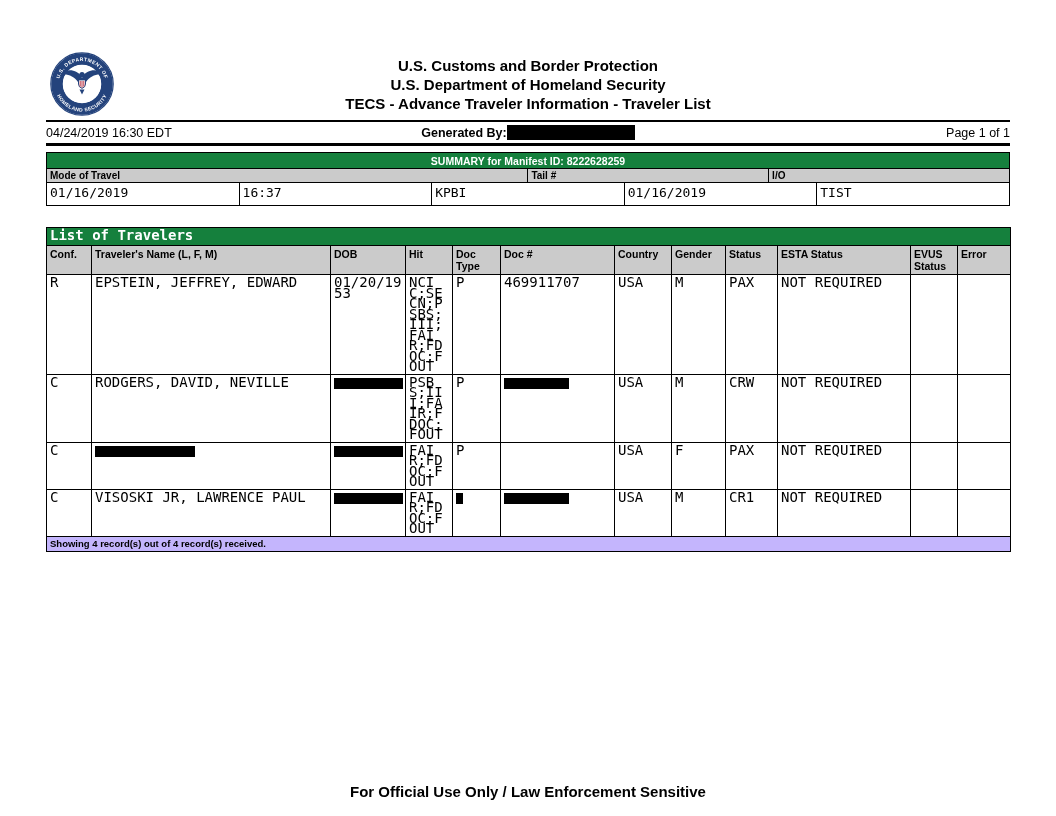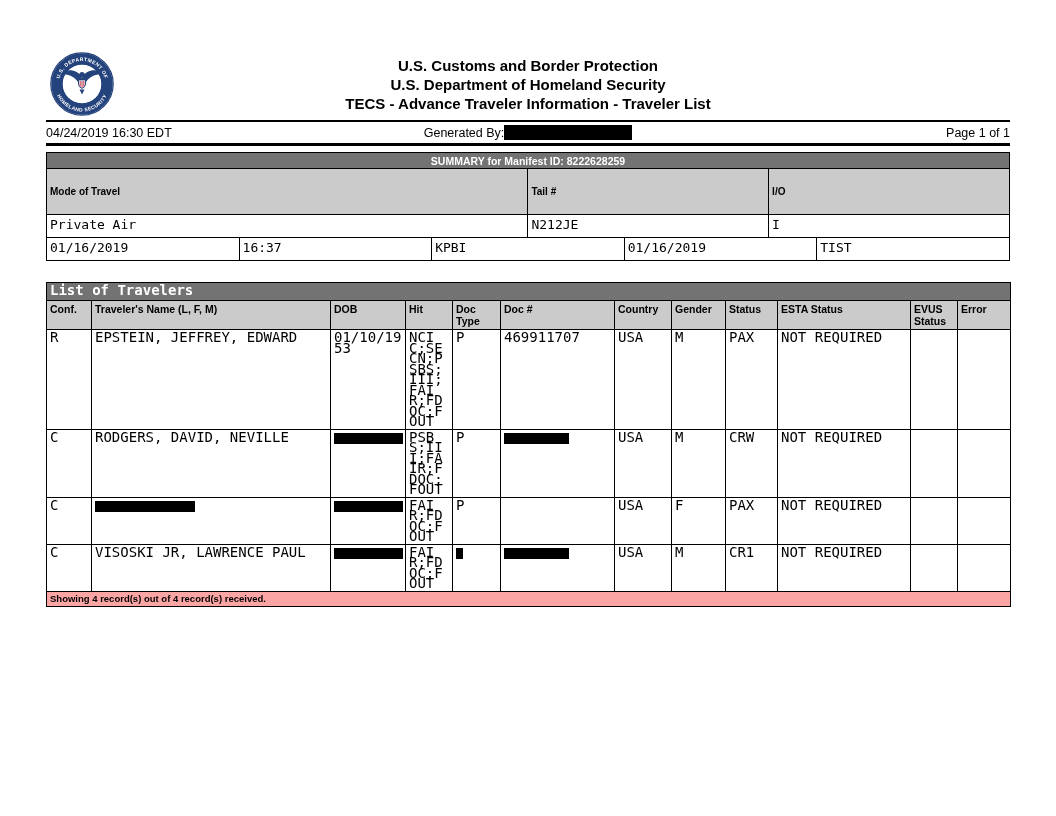--- a/index.html
+++ b/index.html
@@ -3,35 +3,35 @@
 <meta charset="utf-8">
 <style>
   html,body{margin:0;padding:0;}
   body{width:1056px;height:816px;background:#fff;color:#000;font-family:"Liberation Sans",sans-serif;overflow:hidden;}
   .page{position:relative;width:1056px;height:816px;}
   .content{padding:0 46px;}
   .seal{position:absolute;left:50px;top:36px;}
   .titles{padding-top:40px;text-align:center;font-weight:bold;font-size:15px;line-height:19px;margin-top:16px;}
   .meta{margin-top:7px;border-top:2px solid #000;border-bottom:3px solid #000;height:21px;display:flex;align-items:center;font-size:12.5px;}
   .m-left{flex:1;text-align:left;}
-  .m-center{display:flex;align-items:center;}
+  .m-center{display:flex;align-items:center;font-weight:bold;}
   .m-right{flex:1;text-align:right;}
   .redact{display:inline-block;background:#000;height:11px;vertical-align:middle;margin-top:1px;}
   .redact.gen{width:128px;height:15px;margin-top:0;}
   table{border-collapse:collapse;width:964px;table-layout:fixed;}
   td,th{border:1px solid #000;overflow:hidden;}
-  .bar td{background:#737373;color:#fff;font-weight:bold;font-size:10.5px;text-align:center;padding:1px 2px;height:13px;}
-  .lbl td{background:#cbcbcb;font-weight:bold;font-size:10px;text-align:left;padding:17px 3px;height:11px;}
+  .bar td{background:#15803d;color:#fff;font-weight:bold;font-size:10.5px;text-align:center;padding:1px 2px;height:13px;}
+  .lbl td{background:#cbcbcb;font-weight:bold;font-size:10px;text-align:left;padding:1px 3px;height:11px;}
   .val td{font-family:"DejaVu Sans Mono","Liberation Mono",monospace;font-size:13px;text-align:left;vertical-align:top;padding:2px 3px;height:18px;}
   .summary{margin-top:6px;}
   .trav{margin-top:21px;}
   .trav th{background:#cbcbcb;font-weight:bold;font-size:10.5px;line-height:1.15;text-align:left;vertical-align:top;padding:2px 3px;}
   .trav td{font-family:"DejaVu Sans Mono","Liberation Mono",monospace;font-size:14px;line-height:10.5px;vertical-align:top;text-align:left;padding:2px 3px;word-break:break-all;}
   .trav .title-row td{height:13px;}
-  .trav .tfoot td{background:#fca5a5;font-family:"Liberation Sans",sans-serif;font-size:9.5px;font-weight:bold;padding:2px 3px;word-break:normal;}
+  .trav .tfoot td{background:#c4b5fd;font-family:"Liberation Sans",sans-serif;font-size:9.5px;font-weight:bold;padding:2px 3px;word-break:normal;}
   .page-footer{position:absolute;top:767px;left:0;width:1056px;text-align:center;font-weight:bold;font-size:15px;}
 </style>
 </head>
 <body>
 
 <div class="page">
 
   <svg class="seal" width="64" height="64" viewBox="0 0 64 64">
     <defs>
       <path id="arc-top" d="M 9,32 A 23,23 0 0 1 55,32"></path>
@@ -98,25 +98,20 @@
           <col style="width:5%">
       </colgroup>
       <tbody>
           <tr class="bar">
         <td colspan="20">SUMMARY for Manifest ID: 8222628259</td>
       </tr>
       <tr class="lbl">
         <td colspan="10">Mode of Travel</td>
         <td colspan="5">Tail #</td>
         <td colspan="5">I/O</td>
-      </tr>
-      <tr class="val">
-        <td colspan="10">Private Air</td>
-        <td colspan="5">N212JE</td>
-        <td colspan="5">I</td>
       </tr>
       <tr class="val">
         <td colspan="4">01/16/2019</td>
         <td colspan="4">16:37</td>
         <td colspan="4">KPBI</td>
         <td colspan="4">01/16/2019</td>
         <td colspan="4">TIST</td>
       </tr>
     </tbody>
       </table>
@@ -152,21 +147,21 @@
             <th>Status</th>
             <th>ESTA Status</th>
             <th>EVUS Status</th>
             <th>Error</th>
           </tr>
       </thead>
       <tbody>
           <tr>
             <td>R</td>
             <td>EPSTEIN, JEFFREY, EDWARD</td>
-            <td>01/10/1953</td>
+            <td>01/20/1953</td>
             <td>NCIC;SECN;PSBS;III;FAIR;FDOC;FOUT</td>
             <td>P</td>
             <td>469911707</td>
             <td>USA</td>
             <td>M</td>
             <td>PAX</td>
             <td>NOT REQUIRED</td>
             <td></td>
             <td></td>
           </tr>
@@ -215,14 +210,15 @@
         </tbody>
       <tfoot>
         <tr class="tfoot">
           <td colspan="12">Showing 4 record(s) out of 4 record(s) received.</td>
         </tr>
       </tfoot>
     </table>
 
   </div>
 
+  <div class="page-footer">For Official Use Only / Law Enforcement Sensitive</div>
 
 </div>
 
 </body></html>

